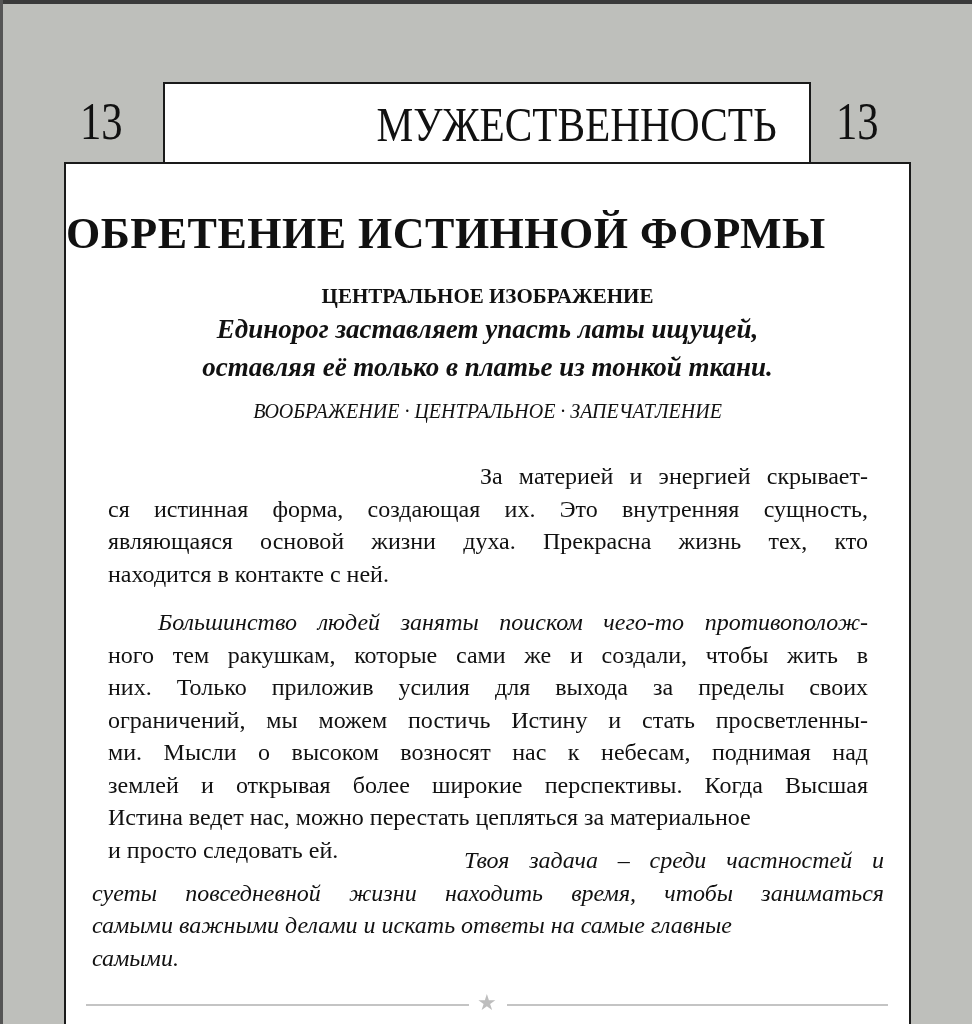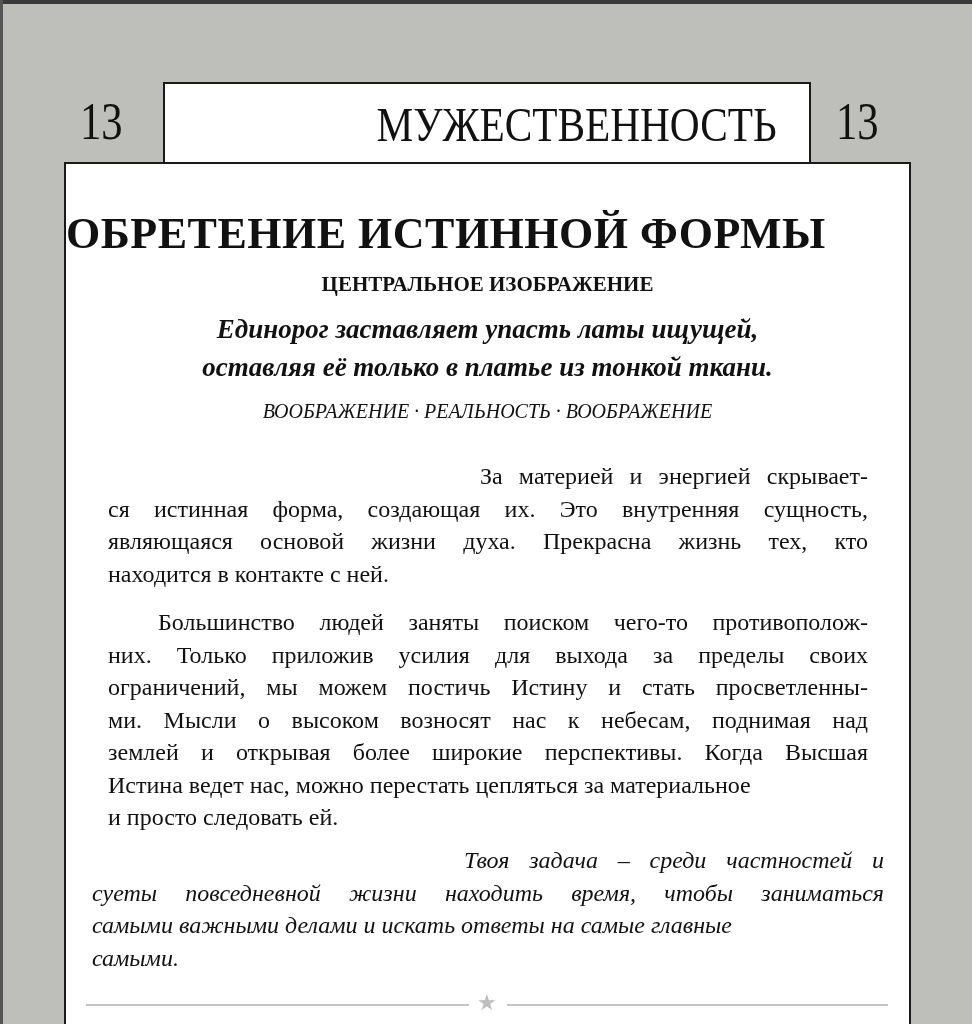--- a/index.html
+++ b/index.html
@@ -22,40 +22,40 @@
   .title-box span { font-size: 48px; letter-spacing: 0px; display: inline-block; transform: scaleX(0.86); white-space: nowrap; }
   .panel {
     position: absolute; left: 64px; top: 162px; width: 843px; height: 880px;
     background: #fff; border: 2px solid #1a1a1a;
   }
   .h1 {
     position: absolute; left: 0; width: 674px; top: 44px; text-align: center;
     font-size: 44px; font-weight: bold; letter-spacing: 0.5px; white-space: nowrap;
   }
   .h2 {
-    position: absolute; left: 0; width: 843px; top: 108px; text-align: center;
+    position: absolute; left: 0; width: 843px; top: 120px; text-align: center;
     font-size: 21px; font-weight: bold; white-space: nowrap;
   }
   .lead {
     position: absolute; left: 0; width: 843px; top: 146px; text-align: center;
     font-size: 27px; font-style: italic; font-weight: bold; line-height: 38px;
   }
   .kw {
     position: absolute; left: 0; width: 843px; top: 236px; text-align: center;
     font-size: 20px; font-style: italic; white-space: nowrap;
   }
   .body {
     position: absolute; left: 26px; width: 792px; top: 280px;
     font-size: 24px; line-height: 32.5px; text-align: justify;
   }
   .body p { margin: 16px; }
   .body .line { display: block; white-space: nowrap; text-align-last: justify; text-align: justify; }
   .body .line.last { text-align-last: left; }
   .body .line.first { padding-left: 372px; }
-  .body .line.indent { padding-left: 50px; }
+  .body .line.indent { padding-left: 50px; font-style: italic; }
   .italic-block { position: absolute; left: 26px; width: 792px; top: 680px; font-style: italic; font-size: 24px; line-height: 32.5px; }
   .italic-block .line { display: block; white-space: nowrap; text-align: justify; text-align-last: justify; }
   .italic-block .line.first { padding-left: 372px; }
   .italic-block .line.last { text-align-last: left; }
   .divider { position: absolute; left: 20px; top: 834px; width: 802px; height: 14px; }
   .divider .l { position: absolute; left: 0; top: 6px; width: 383px; height: 2px; background: #c4c4c4; }
   .divider .r { position: absolute; left: 421px; top: 6px; width: 381px; height: 2px; background: #c4c4c4; }
   .divider .star { position: absolute; left: 391px; top: -6px; font-size: 22px; color: #bdbdbd; line-height: 22px; }
 </style>
 </head>
@@ -70,31 +70,32 @@
 </div>
 <div class="num right">13</div>
 
 <div class="panel">
   <div class="h1">ОБРЕТЕНИЕ ИСТИННОЙ ФОРМЫ</div>
   <div class="h2">ЦЕНТРАЛЬНОЕ ИЗОБРАЖЕНИЕ</div>
   <div class="lead">
     <div>Единорог заставляет упасть латы ищущей,</div>
     <div>оставляя её только в платье из тонкой ткани.</div>
   </div>
-  <div class="kw">ВООБРАЖЕНИЕ · РЕАЛЬНОСТЬ · ВООБРАЖЕНИЕ</div>
+  <div class="kw">ВООБРАЖЕНИЕ · ЦЕНТРАЛЬНОЕ · ЗАПЕЧАТЛЕНИЕ</div>
 
   <div class="body">
     <p>
       <span class="line first">За материей и энергией скрывает-</span>
       <span class="line">ся истинная форма, создающая их. Это внутренняя сущность,</span>
       <span class="line">являющаяся основой жизни духа. Прекрасна жизнь тех, кто</span>
       <span class="line last">находится в контакте с ней.</span>
     </p>
     <p>
       <span class="line indent">Большинство людей заняты поиском чего-то противополож-</span>
+      <span class="line">ного тем ракушкам, которые сами же и создали, чтобы жить в</span>
       <span class="line">них. Только приложив усилия для выхода за пределы своих</span>
       <span class="line">ограничений, мы можем постичь Истину и стать просветленны-</span>
       <span class="line">ми. Мысли о высоком возносят нас к небесам, поднимая над</span>
       <span class="line">землей и открывая более широкие перспективы. Когда Высшая</span>
       <span class="line last">Истина ведет нас, можно перестать цепляться за материальное</span>
       <span class="line last">и просто следовать ей.</span>
     </p>
   </div>
 
   <div class="italic-block">

